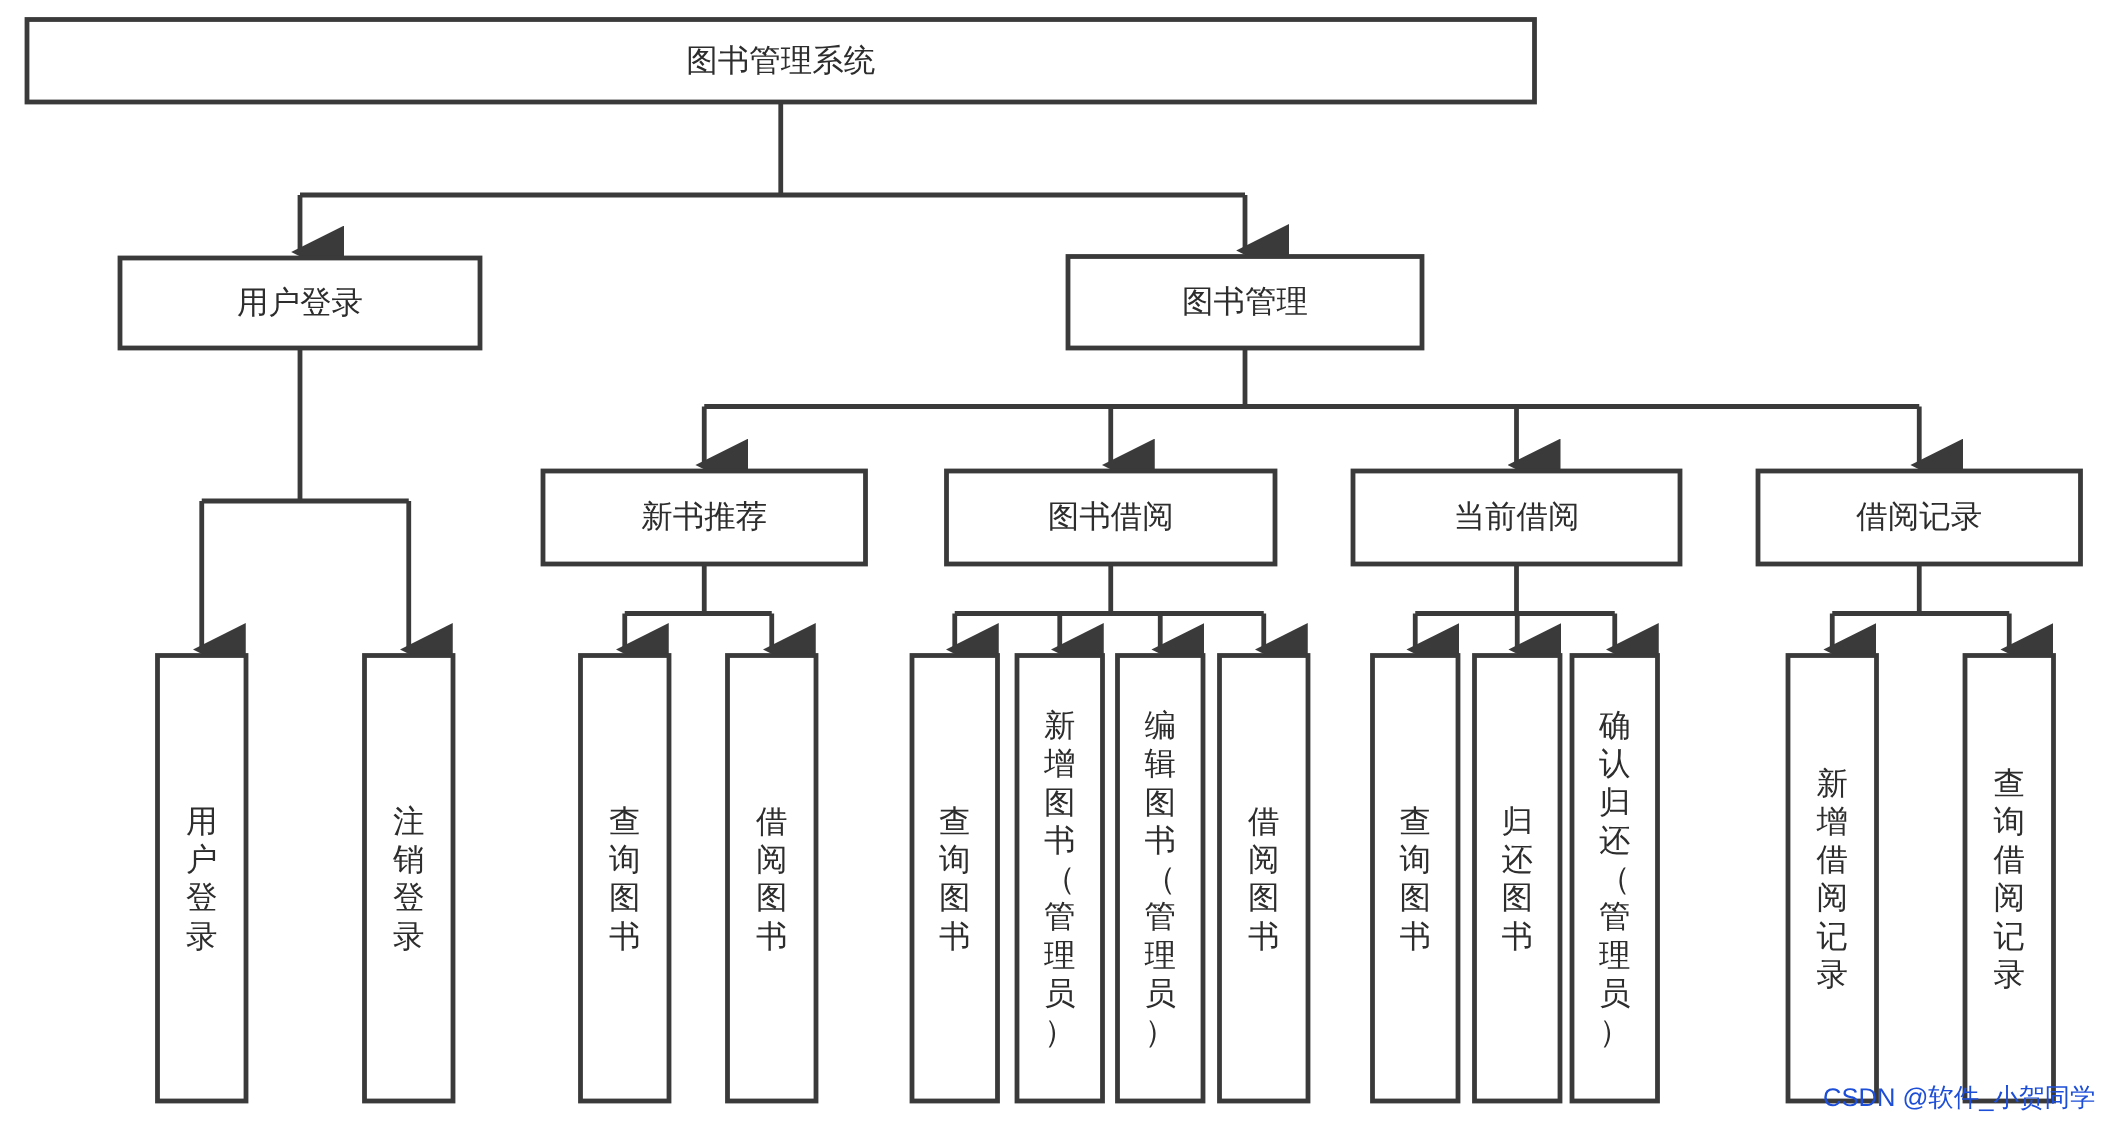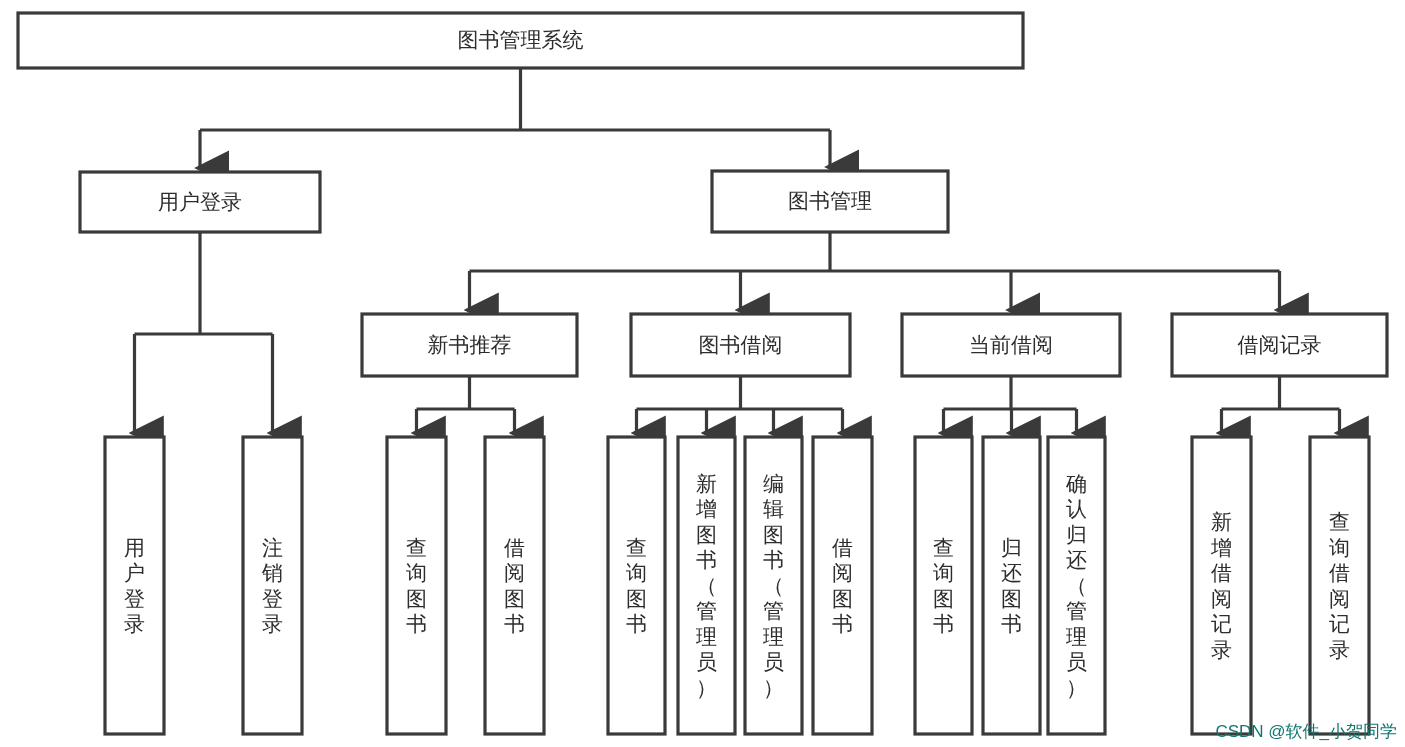--- a/index.html
+++ b/index.html
@@ -7,21 +7,21 @@
        font-family:"Liberation Sans","DejaVu Sans",sans-serif;}
   #diagram-root{position:relative;width:1405px;height:747px;background:#fff;}
   svg#flow{position:absolute;left:0;top:0;width:1405px;height:747px;}
   .node-box{fill:#ffffff;stroke:#3a3a3a;stroke-width:3.2;}
   .node-label{fill:#2d2d2d;font-family:"Liberation Sans","DejaVu Sans",sans-serif;
               font-size:21px;text-anchor:middle;dominant-baseline:middle;}
   .leaf-label{fill:#2d2d2d;font-family:"Liberation Sans","DejaVu Sans",sans-serif;
               font-size:21px;text-anchor:middle;}
   .link-line{stroke:#3a3a3a;stroke-width:3.2;fill:none;}
   .arrow-head{fill:#3a3a3a;stroke:none;}
-  .watermark{position:absolute;right:8px;bottom:4px;color:#0f766e;font-size:17px;
+  .watermark{position:absolute;right:8px;bottom:4px;color:#1d4ed8;font-size:17px;
              font-family:"Liberation Sans","DejaVu Sans",sans-serif;white-space:nowrap;}
 </style>
 </head>
 <body>
 
 <div id="diagram-root">
   <svg id="flow" viewBox="0 0 1405 747">
     <defs>
       <marker id="arrow" viewBox="0 0 12 12" refX="6" refY="10" markerWidth="11" markerHeight="11" orient="auto-start-reverse">
         <path d="M0,0 L12,0 L6,12 z" class="arrow-head"></path>

